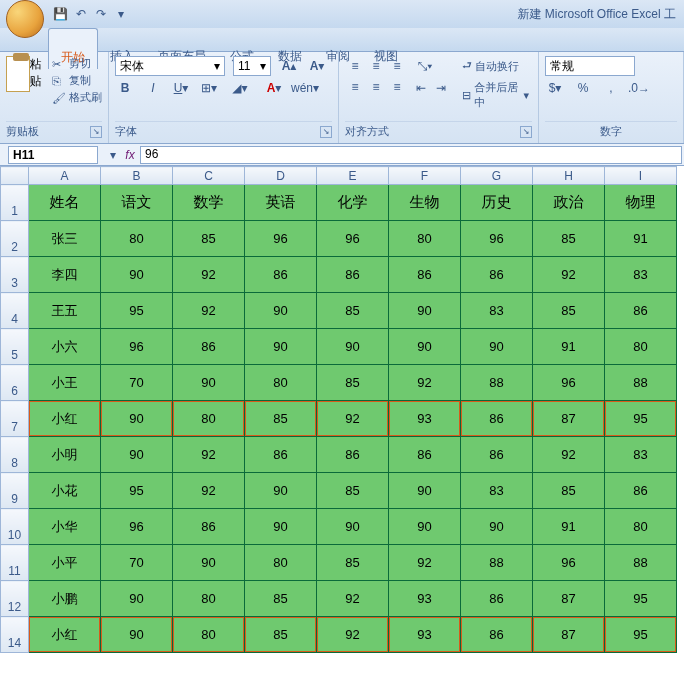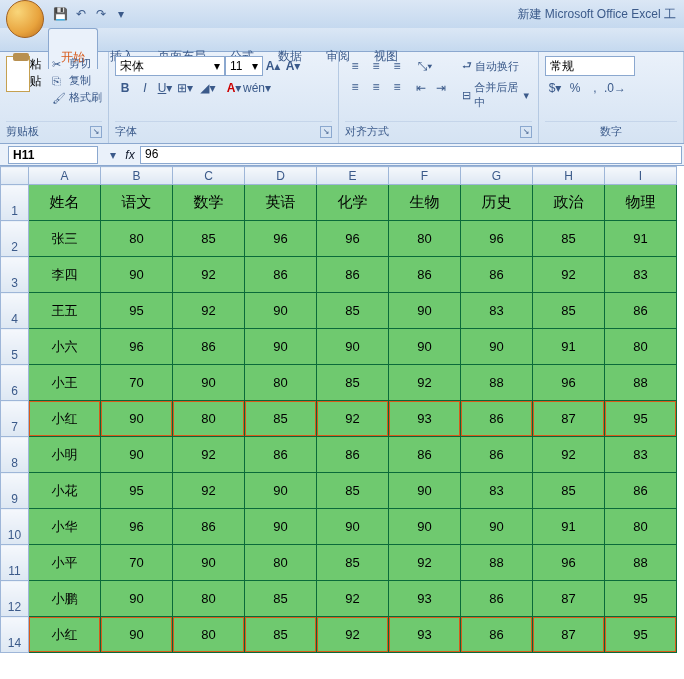--- a/index.html
+++ b/index.html
@@ -17,34 +17,34 @@
 .group-body{flex:1;display:flex;align-items:flex-start;gap:4px}
 .group-label{text-align:center;color:#3b5a8a;font-size:11px;padding-top:2px;border-top:1px solid #c5d5ea;display:flex;justify-content:center;align-items:center;gap:4px}
 .group-label .launcher{margin-left:auto;width:12px;height:12px;border:1px solid #8ba8cf;font-size:8px;display:flex;align-items:center;justify-content:center}
 .paste-btn{display:flex;flex-direction:row;align-items:flex-start;width:42px}
 .paste-icon{width:30px;height:36px;background:#fff;border:1px solid #c5a050;position:relative}
 .paste-icon::before{content:"";position:absolute;top:-4px;left:6px;width:16px;height:8px;background:#b89050;border-radius:2px}
 .mini-btns{display:flex;flex-direction:column;gap:2px;font-size:11px;color:#3b5a8a}
 .mini-btn{display:flex;align-items:center;gap:3px}
 .mini-icon{width:14px;height:12px;display:inline-block}
 .font-group{flex-direction:column;gap:2px}
-.font-row{display:flex;gap:0;}
+.font-row{display:flex;gap:8px;}
 .combo{background:#fff;border:1px solid #8ba8cf;height:20px;display:flex;align-items:center;padding:0 4px;font-size:12px}
 .combo.font{width:110px}
 .combo.size{width:38px}
 .sq-btn{width:20px;height:20px;border:1px solid transparent;display:flex;align-items:center;justify-content:center;font-size:12px;color:#3b5a8a}
 .align-grid{display:grid;grid-template-columns:repeat(3,20px);gap:1px}
 .align-side{display:flex;flex-direction:column;gap:2px;margin-left:4px}
 .wrap-btn{display:flex;align-items:center;gap:3px;font-size:11px;color:#3b5a8a;padding:1px 3px}
 .num-combo{background:#fff;border:1px solid #8ba8cf;height:20px;width:90px;display:flex;align-items:center;padding:4px 4px}
 .formula-bar{display:flex;height:22px;border-bottom:1px solid #8ba8cf;background:#eaf1fa;align-items:center}
 .name-box{width:90px;background:#fff;border:1px solid #8ba8cf;margin:1px 8px;height:18px;display:flex;align-items:center;padding:0 4px;font-weight:bold}
 .name-dd{width:14px;text-align:center;color:#3b5a8a}
 .fx-area{display:flex;align-items:center;gap:4px}
-.fx-btn{width:20px;text-align:center;color:#0f172a}
+.fx-btn{width:20px;text-align:center;color:#701a75}
 .formula-input{flex:1;background:#fff;border:1px solid #8ba8cf;height:18px;padding:0 4px;margin-right:2px}
 .sheet{overflow:auto}
 table{border-collapse:collapse;table-layout:fixed}
 th,td{border:1px solid #b8cce4;text-align:center;font-size:12px}
 .col-hdr{background:linear-gradient(#f5f8fc,#dde7f3);color:#3b5a8a;height:18px;font-weight:normal;border:1px solid #9eb6d8}
 .row-hdr{background:linear-gradient(#f5f8fc,#dde7f3);color:#3b5a8a;width:28px;font-weight:normal;border:1px solid #9eb6d8;vertical-align:bottom;padding-bottom:2px}
 .corner{background:linear-gradient(#f5f8fc,#dde7f3);width:28px;height:18px;border:1px solid #9eb6d8}
 .data-cell{background:#6fc96f;border:1px solid #0a6a3a;height:36px;width:72px;font-size:13px;color:#000}
 .hdr-cell{font-size:15px}
 .highlight-row .data-cell{box-shadow:inset 0 0 0 1px #d85a1a}

